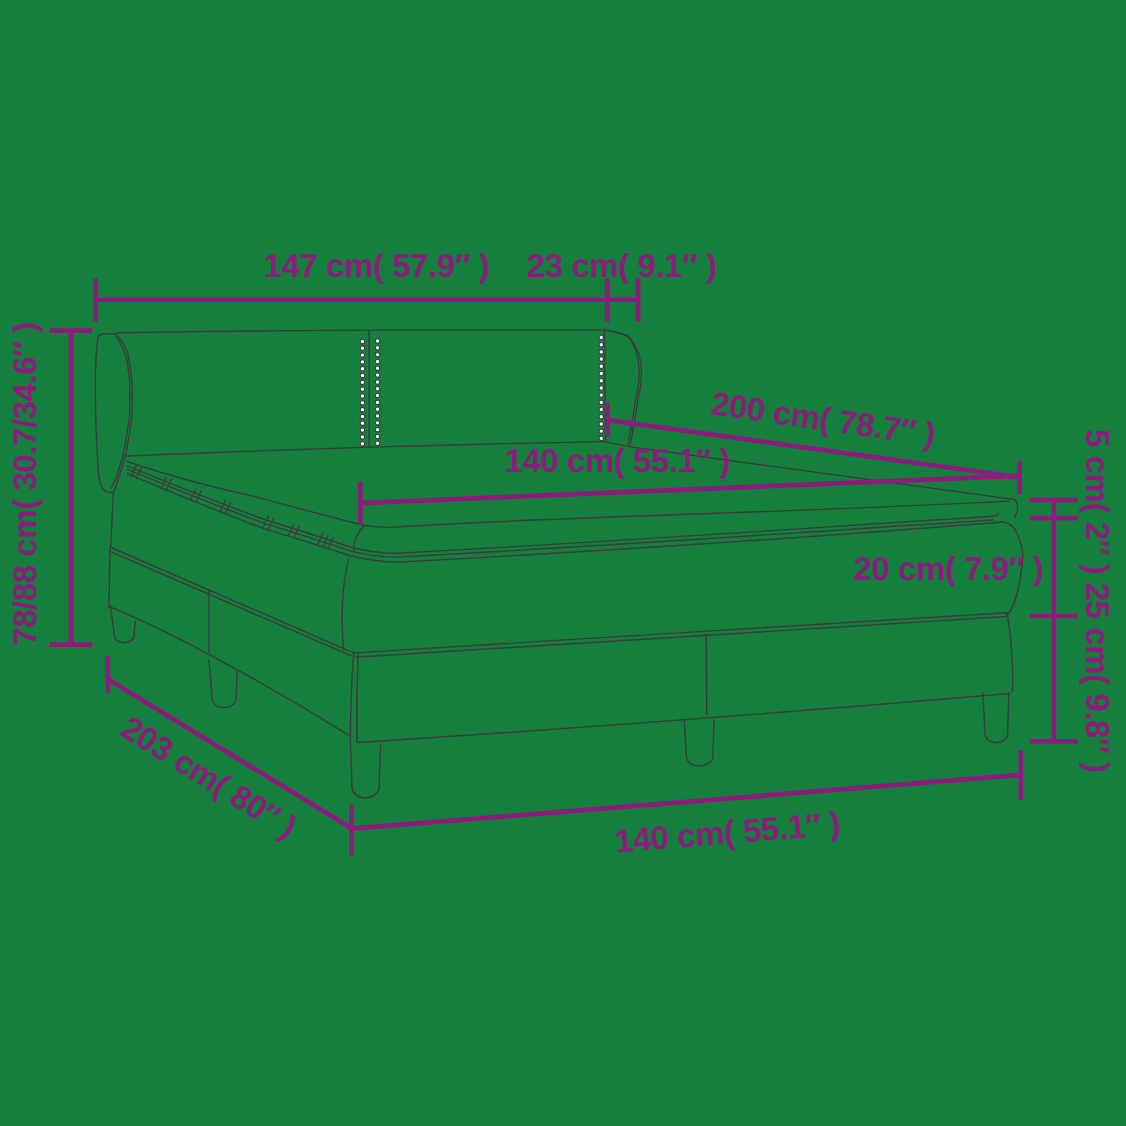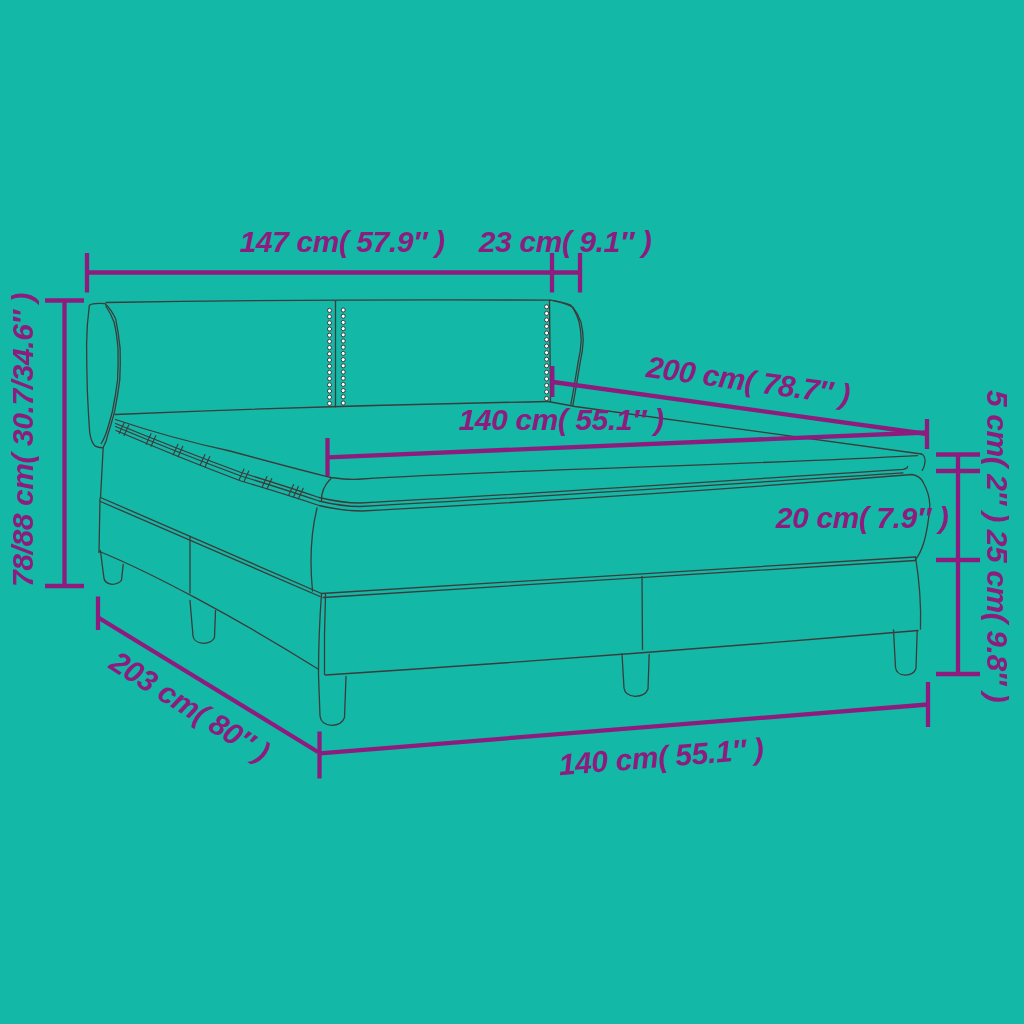--- a/index.html
+++ b/index.html
@@ -1,16 +1,16 @@
 <!DOCTYPE html>
 <html><head>
 <meta charset="utf-8">
 <style>
   html,body{margin:0;padding:0;background:#ffffff;}
-  .wrap{width:1024px;height:1024px;position:relative;overflow:hidden;background:#14b8a6;font-style:italic;}
+  .wrap{width:1024px;height:1024px;position:relative;overflow:hidden;background:#15803d;}
   svg{position:absolute;left:0;top:0;}
   text{font-family:"Liberation Sans",sans-serif;font-weight:bold;fill:#8d1c7e;letter-spacing:-0.4px;}
 </style>
 </head>
 <body>
 <div class="wrap">
 <svg width="1024" height="1024" viewBox="0 0 1024 1024">
   <g fill="none" stroke="#3c3c3c" stroke-width="1.3" stroke-linecap="round" stroke-linejoin="round">
 
     <path d="M 106,302.5 Q 330,299 550.4,300.2"></path>

